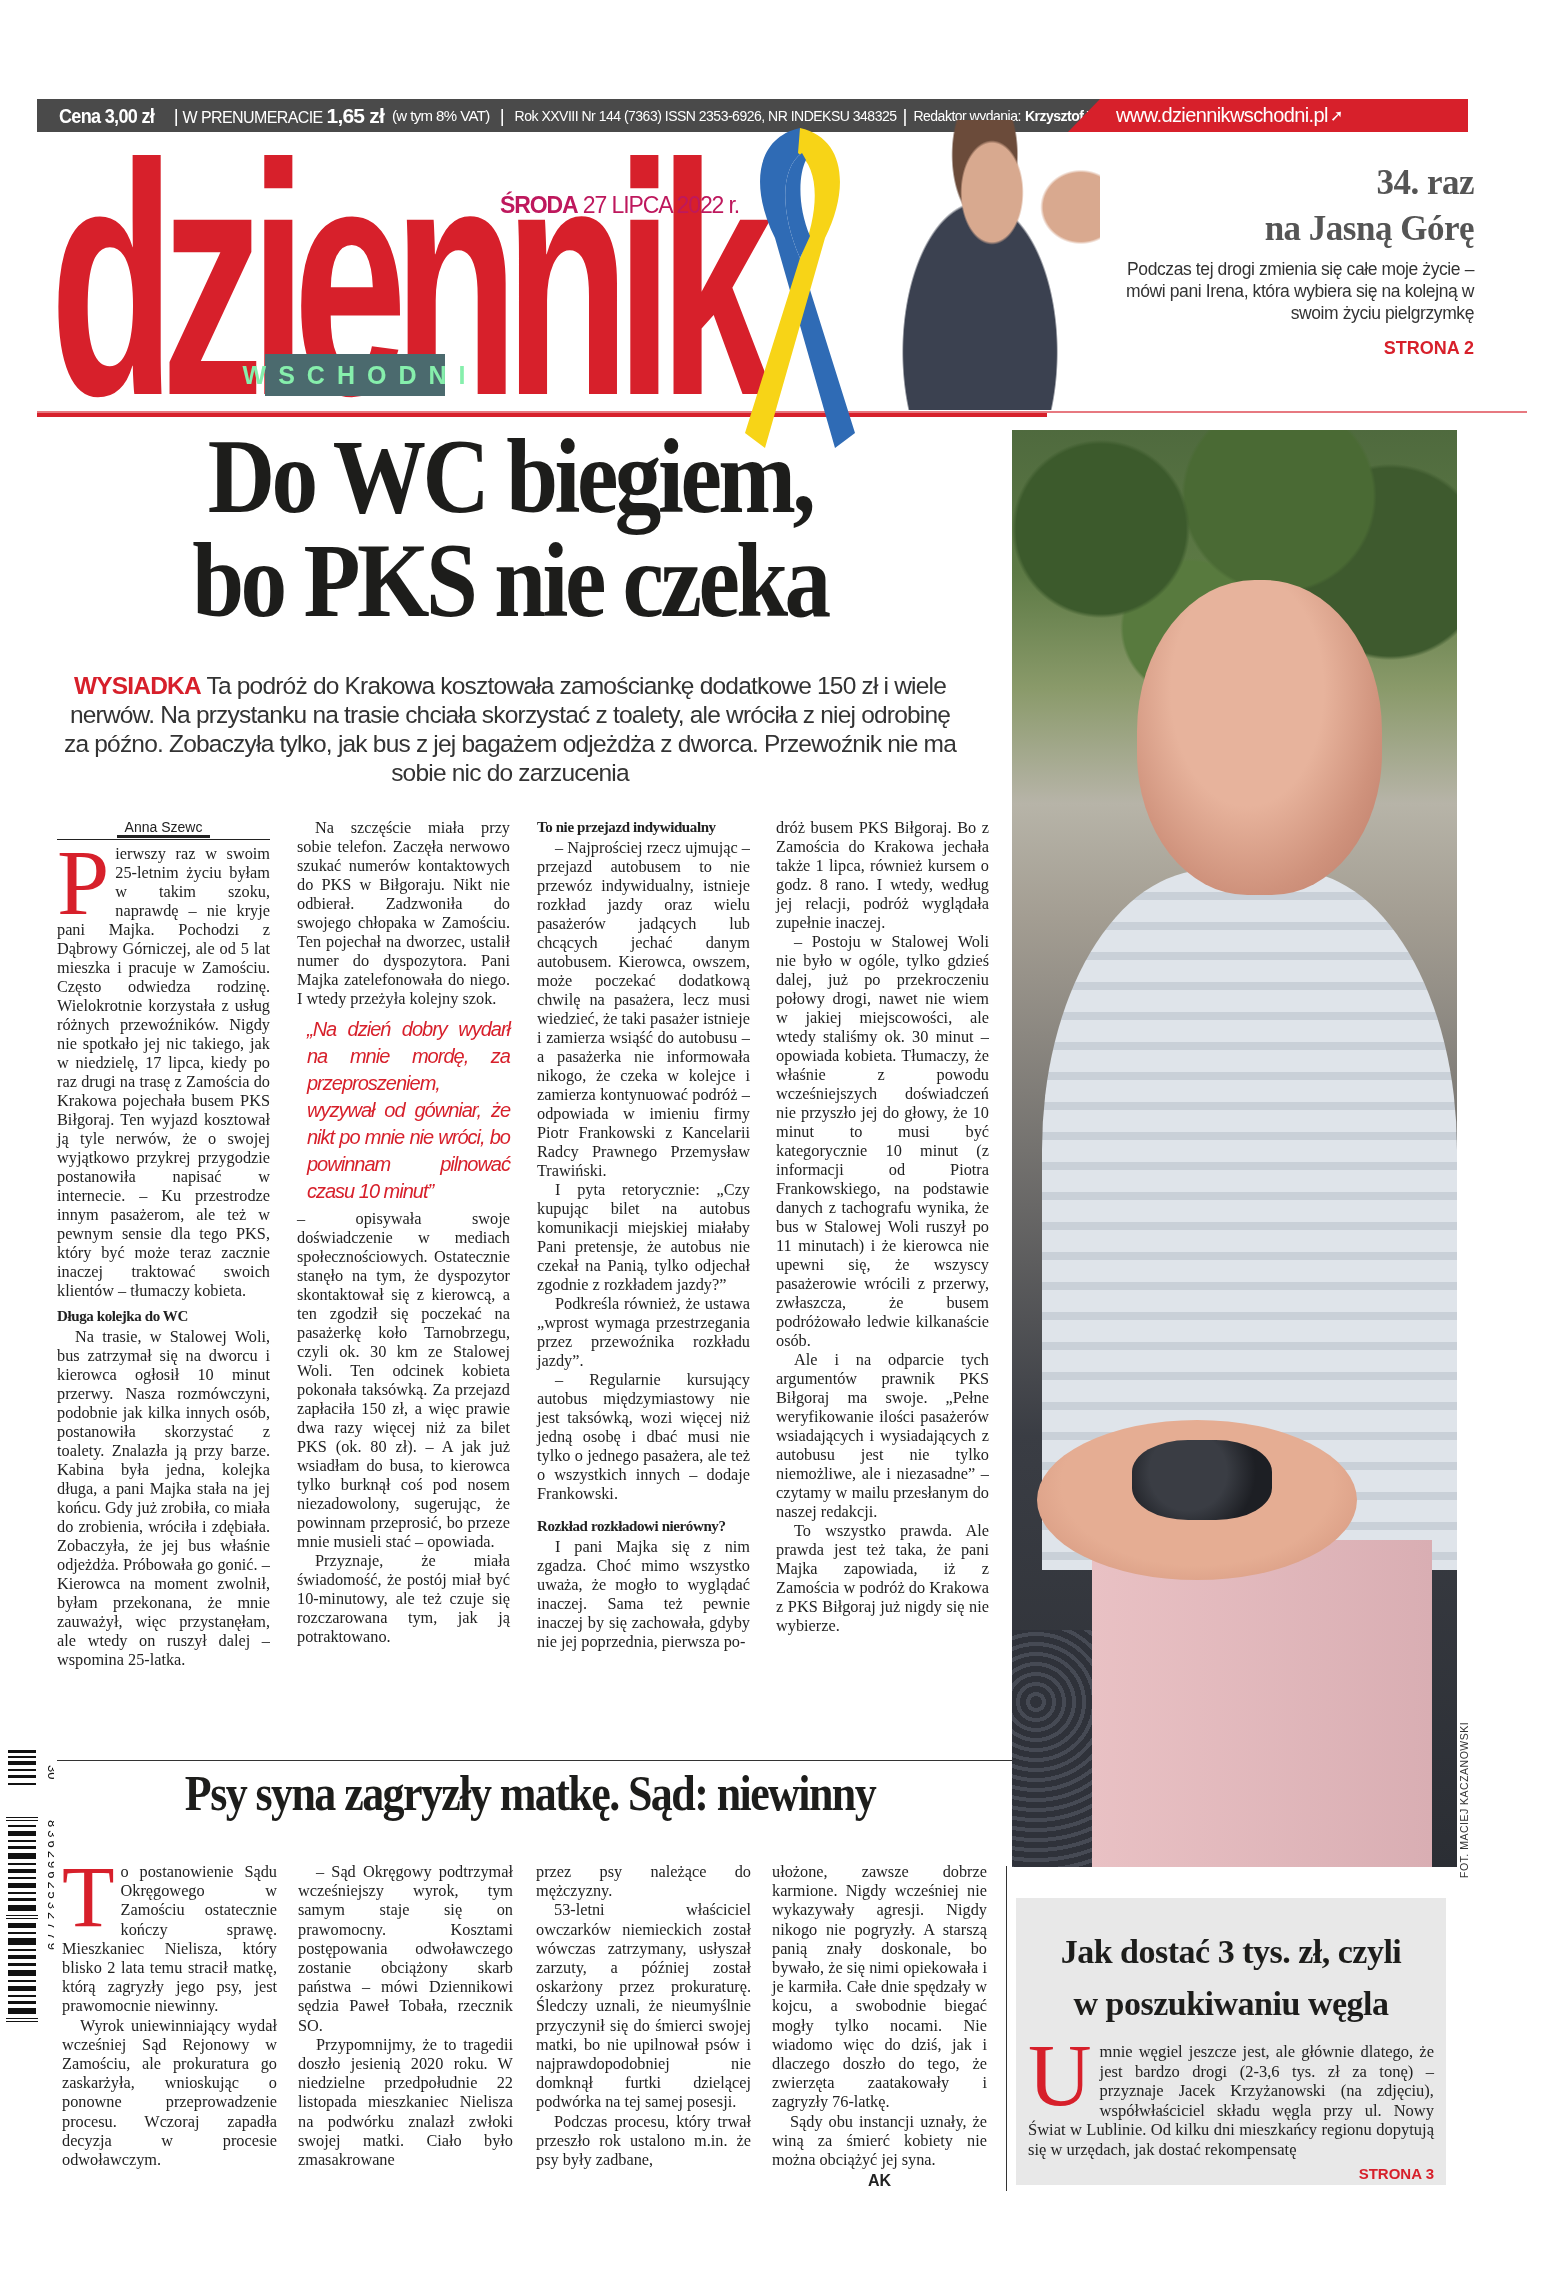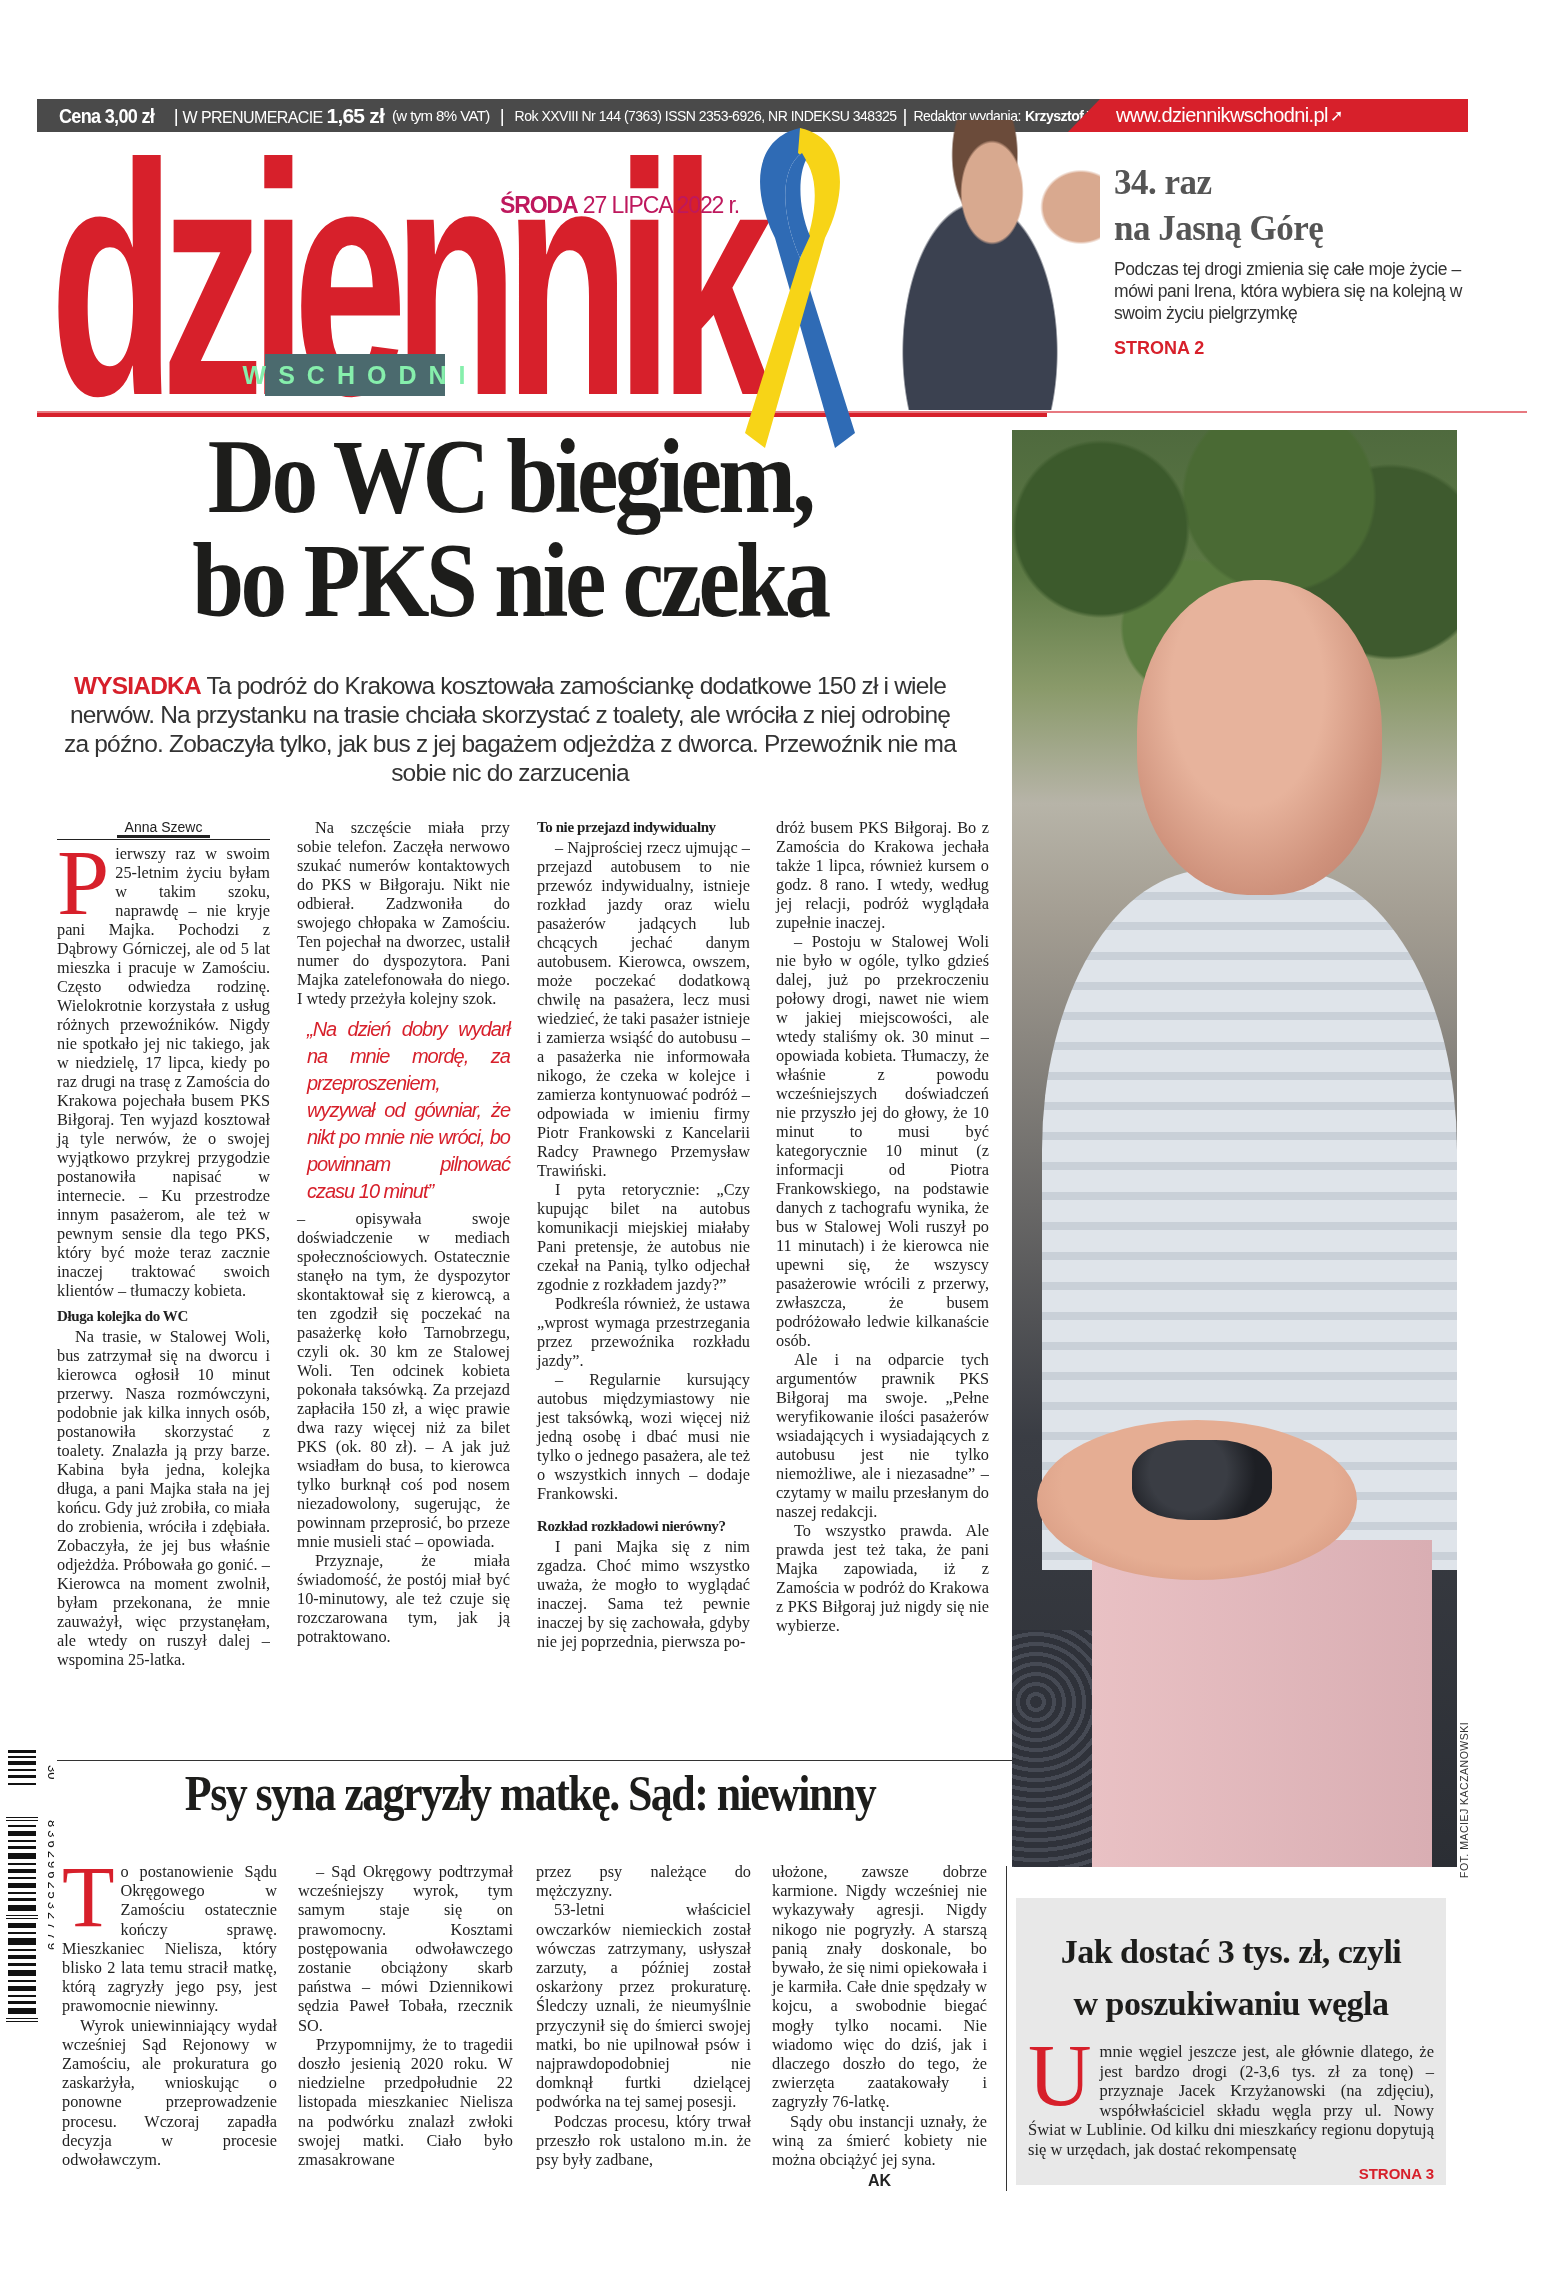--- a/index.html
+++ b/index.html
@@ -30,21 +30,21 @@
   .date { position: absolute; left: 500px; top: 192px; font-family: "Liberation Sans", sans-serif; font-size: 23px; letter-spacing: -1.1px; color: #be185d; }
   .date b { font-weight: bold; }
   .ribbon { position: absolute; left: 740px; top: 118px; width: 120px; height: 330px; }
 
   .teaser-photo { position: absolute; left: 860px; top: 120px; width: 240px; height: 290px; background:
     radial-gradient(ellipse at 55% 25%, #d8a98f 0 16%, transparent 17%),
     radial-gradient(ellipse at 52% 12%, #6b4b3a 0 18%, transparent 19%),
     radial-gradient(ellipse at 50% 80%, #3b4150 0 45%, transparent 46%),
     radial-gradient(ellipse at 92% 30%, #d9a98f 0 12%, transparent 13%);
   }
-  .teaser { position: absolute; right: 84px; top: 160px; width: 360px; }
+  .teaser { position: absolute; right: 84px; top: 160px; width: 360px; text-align: right; }
   .teaser h2 { font-family: "Liberation Serif", serif; font-weight: bold; color: #555; font-size: 35px; line-height: 46px; letter-spacing: -0.5px; }
   .teaser p { font-family: "Liberation Sans", sans-serif; font-size: 17.5px; line-height: 22px; color: #333; margin-top: 6px; letter-spacing: -0.4px; }
   .teaser .page { color: #d7202b; font-family: "Liberation Sans", sans-serif; font-weight: bold; font-size: 18px; margin-top: 14px; }
 
   
   .headline { position: absolute; left: 60px; top: 425px; width: 900px; text-align: center; font-family: "Liberation Serif", serif; font-weight: bold;
     font-size: 106px; line-height: 104px; letter-spacing: -4px; color: #1d1d1b; transform: scaleX(0.88); transform-origin: center top; }
   .lead { position: absolute; left: 60px; top: 671px; width: 900px; text-align: center; font-family: "Liberation Sans", sans-serif;
     font-size: 24.5px; line-height: 29px; letter-spacing: -0.8px; color: #333; }
   .lead .kicker { color: #d7202b; font-weight: bold; }

